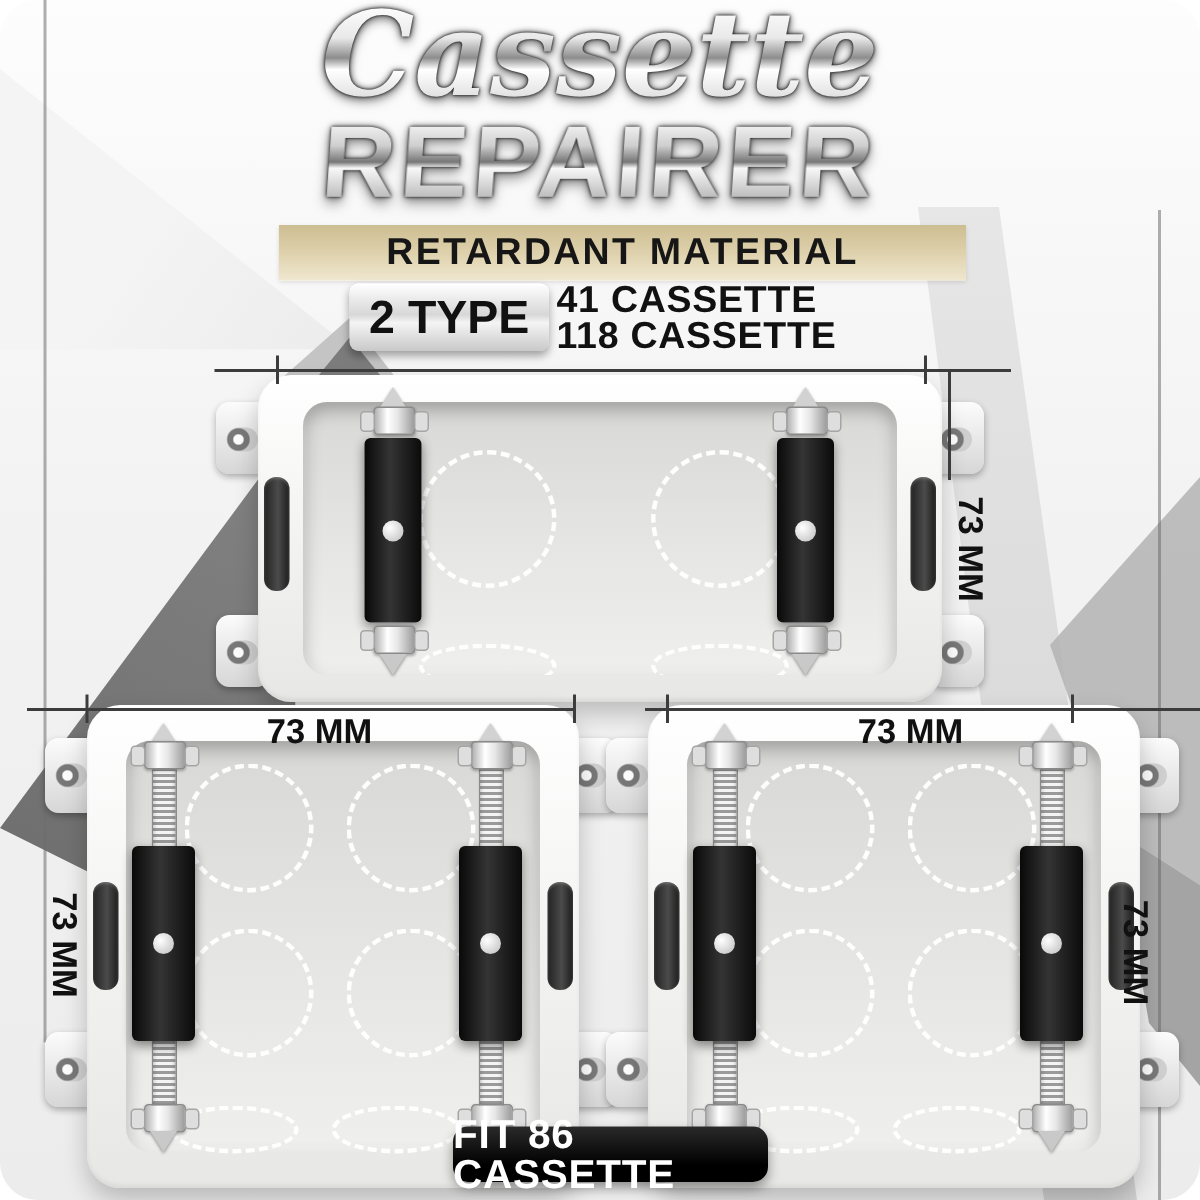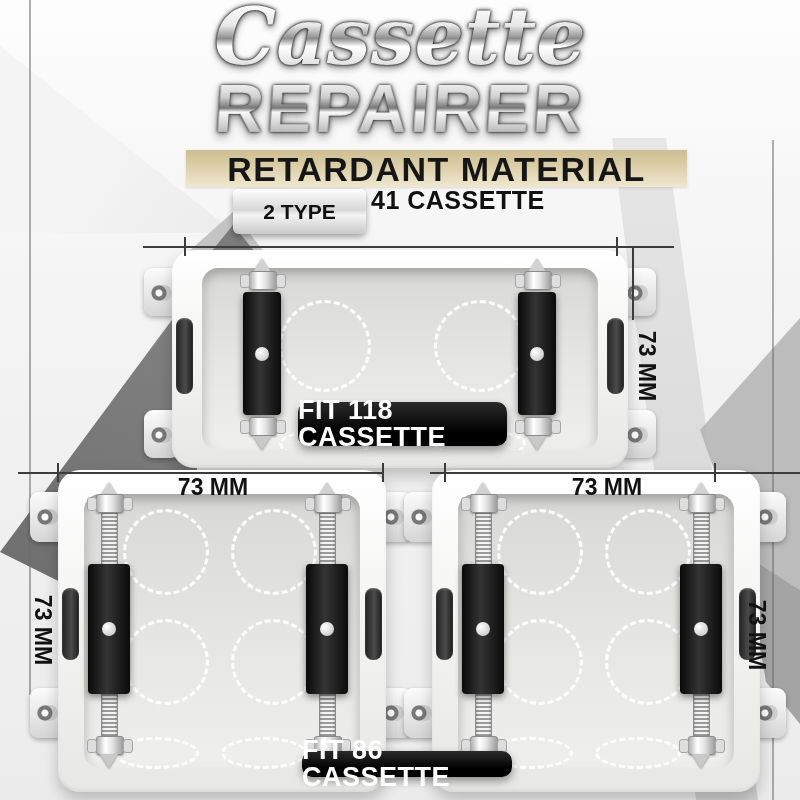--- a/index.html
+++ b/index.html
@@ -1,19 +1,20 @@
 <!DOCTYPE html>
 <html><head>
 <meta charset="utf-8">
 <style>
   html,body{margin:0;padding:0;background:#ffffff;}
   .canvas{
     position:relative;width:800px;height:800px;overflow:hidden;
     background:linear-gradient(180deg,#fdfdfd 0%,#f3f3f3 40%,#ececec 100%);
     font-family:"Liberation Sans", sans-serif;
+    border-radius:25px;
   }
   
   .bg{position:absolute;inset:0;pointer-events:none;}
   .bgA{clip-path:polygon(0 46px,235px 233px,0 233px);background:linear-gradient(125deg,#f4f4f4 15%,#c6c6c6 95%);}
   .bgD0{clip-path:polygon(188px 252px,264px 252px,233px 212px);background:#c4c4c4;}
   .bgD{clip-path:polygon(211px 252px,255px 252px,233px 225px);background:#7c7c7c;}
   .bgC{clip-path:polygon(197px 286px,197px 650px,0 552px);background:linear-gradient(210deg,#a3a3a3 0%,#6a6a6a 90%);}
   .bgE{clip-path:polygon(612px 138px,666px 138px,758px 800px,696px 800px);background:linear-gradient(180deg,#e8e8e8,#cccccc);opacity:.85;}
   .bgF{clip-path:polygon(700px 430px,800px 318px,800px 590px,744px 554px);background:#b3b3b3;opacity:.85;}
   .bgG{clip-path:polygon(744px 554px,800px 590px,800px 724px,766px 682px);background:#979797;opacity:.85;}
@@ -31,32 +32,32 @@
   }
   .title-main{
     position:absolute;left:0;top:74px;width:100%;text-align:center;
     font-weight:bold;font-size:68px;line-height:1;letter-spacing:3px;transform:skewX(-4deg);
     background:linear-gradient(180deg,#fafafa 8%,#cfcfcf 34%,#767676 50%,#f8f8f8 56%,#b5b5b5 88%,#e8e8e8 100%);
     -webkit-background-clip:text;background-clip:text;color:transparent;-webkit-text-fill-color:transparent;
     filter:drop-shadow(0 0 1px rgba(0,0,0,.9)) drop-shadow(0 0 2px rgba(0,0,0,.5)) drop-shadow(0 4px 4px rgba(0,0,0,.35));
     z-index:5;
   }
   .banner{
-    position:absolute;left:186px;top:150px;width:501px;height:37px;z-index:5;
+    position:absolute;left:186px;top:150px;width:458px;height:37px;z-index:5;
     background:linear-gradient(180deg,#cdbd92 0%,#dccfa9 45%,#efe7cf 100%);
     box-shadow:0 1px 3px rgba(0,0,0,.12);
     display:flex;align-items:center;justify-content:center;
-    font-weight:bold;font-size:34px;letter-spacing:1.5px;color:#161616;line-height:1;
+    font-weight:bold;font-size:25px;letter-spacing:1.5px;color:#161616;line-height:1;
   }
   .type-box{
     position:absolute;left:233px;top:189px;width:133px;height:45px;z-index:6;
     background:linear-gradient(180deg,#ffffff 0%,#d7d7d7 46%,#f4f4f4 58%,#c9c9c9 100%);
     border-radius:6px;box-shadow:0 3px 6px rgba(0,0,0,.35), inset 0 1px 0 #fff;
     display:flex;align-items:center;justify-content:center;
-    font-weight:bold;font-size:21px;color:#111;line-height:1;
+    font-weight:bold;font-size:31px;color:#111;line-height:1;
   }
   .type-opts{position:absolute;left:371px;top:188px;z-index:6;color:#111;font-weight:bold;font-size:25px;line-height:24px;letter-spacing:.5px;}
   
   .dline{position:absolute;background:#3c3c3c;z-index:7;}
   .dlabel{position:absolute;z-index:7;font-weight:bold;font-size:23px;color:#111;text-align:center;line-height:1;}
   .vlabel{position:absolute;z-index:7;width:110px;height:26px;display:flex;align-items:center;justify-content:center;
           font-weight:bold;font-size:23px;color:#111;transform:rotate(90deg);line-height:1;}
   
   .frame{position:absolute;background:linear-gradient(180deg,#ffffff 0%,#f4f4f3 45%,#e7e7e5 100%);
          border-radius:22px;box-shadow:0 8px 16px rgba(0,0,0,.22), inset 0 -2px 3px rgba(0,0,0,.06);z-index:3;}
@@ -106,20 +107,21 @@
   <div class="bg bgG"></div>
   <div class="vline vlineL"></div>
   <div class="vline vlineR"></div>
 
   <div class="title-script">Cassette</div>
   <div class="title-main">REPAIRER</div>
   <div class="banner">RETARDANT MATERIAL</div>
   <div class="type-box">2 TYPE</div>
   <div class="type-opts">
     <div>41 CASSETTE</div>
+    <div>118 CASSETTE</div>
   </div>
 
   <div class="dline" style="left:143px;top:246px;width:507px;height:2px;"></div>
   <div class="dline" style="left:184px;top:237px;width:2px;height:19px;"></div>
   <div class="dline" style="left:616px;top:237px;width:2px;height:19px;"></div>
   <div class="dline" style="left:632px;top:246px;width:2px;height:74px;"></div>
   <div class="dline" style="left:632px;top:246px;width:42px;height:2px;"></div>
   <div class="vlabel" style="left:592px;top:353px;">73 MM</div>
 
   <div class="lug" style="left:144px;top:268px;height:48px;"></div>
@@ -143,21 +145,20 @@
     </div>
     <div class="tipup" style="left:81px;top:8px;"></div>
     <div class="nut" style="left:77px;top:21px;"></div>
     <div class="nut" style="left:77px;top:167px;"></div>
     <div class="tipdn" style="left:81px;top:186px;"></div>
     <div class="tipup" style="left:356px;top:8px;"></div>
     <div class="nut" style="left:352px;top:21px;"></div>
     <div class="nut" style="left:352px;top:167px;"></div>
     <div class="tipdn" style="left:356px;top:186px;"></div>
   </div>
-  <div class="badge" style="left:298px;top:402px;width:209px;height:44px;">FIT 118 CASSETTE</div>
 
   <div class="dline" style="left:18px;top:472px;width:366px;height:2px;"></div>
   <div class="dline" style="left:57px;top:463px;width:2px;height:19px;"></div>
   <div class="dline" style="left:382px;top:463px;width:2px;height:19px;"></div>
   <div class="dlabel" style="left:148px;top:476px;width:130px;">73 MM</div>
   <div class="vlabel" style="left:-12px;top:617px;">73 MM</div>
 
   <div class="dline" style="left:430px;top:472px;width:370px;height:2px;"></div>
   <div class="dline" style="left:444px;top:463px;width:2px;height:19px;"></div>
   <div class="dline" style="left:714px;top:463px;width:2px;height:19px;"></div>
@@ -227,15 +228,15 @@
     <div class="nut" style="left:256px;top:266px;"></div>
     <div class="tipdn" style="left:260px;top:284px;"></div>
     <div class="bar" style="left:30px;top:94px;width:42px;height:130px;">
       <div class="dot"></div>
     </div>
     <div class="bar" style="left:248px;top:94px;width:42px;height:130px;">
       <div class="dot"></div>
     </div>
   </div>
 
-  <div class="badge" style="left:302px;top:751px;width:210px;height:26px;">FIT 86 CASSETTE</div>
+  <div class="badge" style="left:302px;top:751px;width:210px;height:37px;">FIT 86 CASSETTE</div>
 
 </div>
 
 </body></html>

